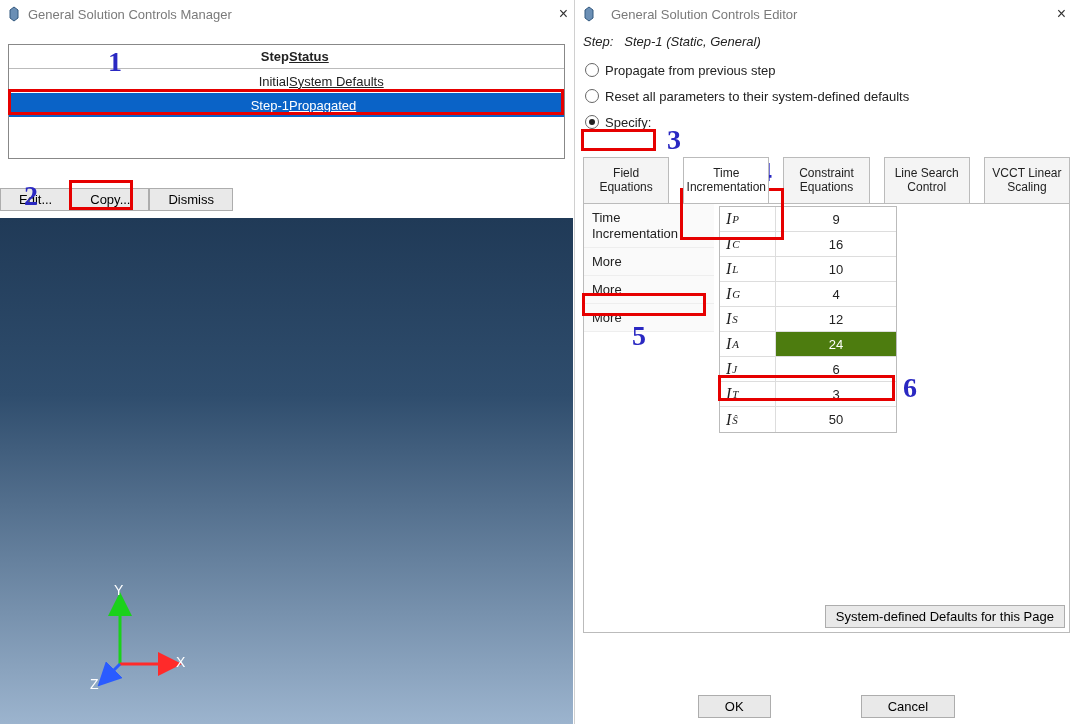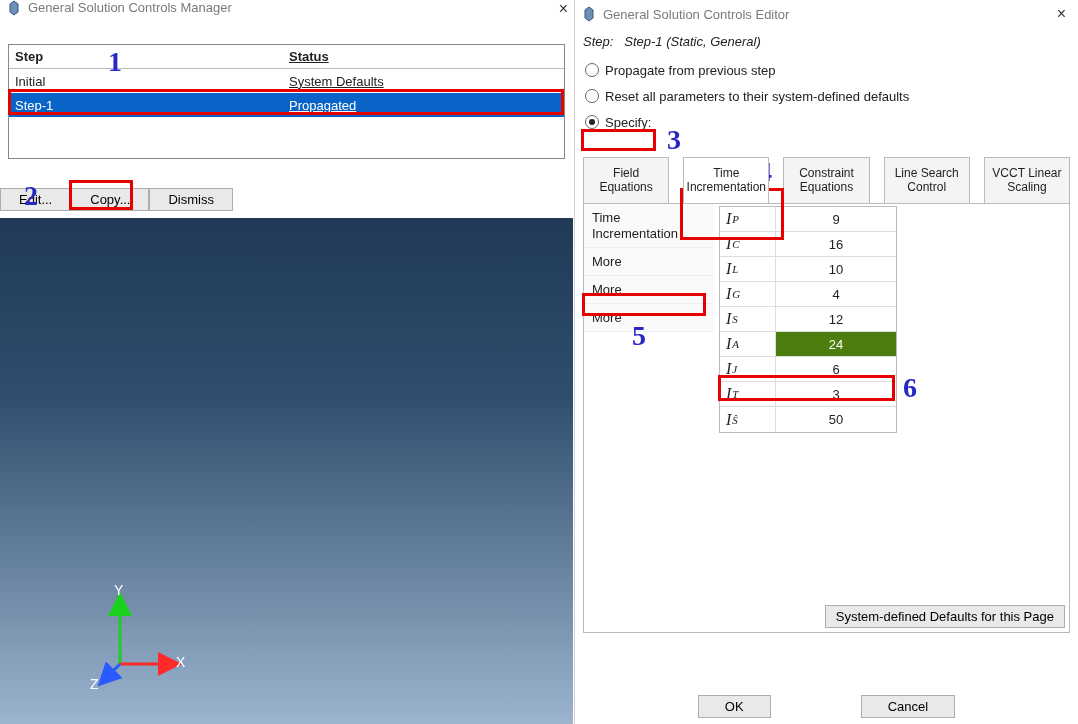--- a/index.html
+++ b/index.html
@@ -2,30 +2,30 @@
 <html><head>
 <meta charset="utf-8">
 <style>
   * { box-sizing: border-box; }
   html,body { margin:0; padding:0; font-family: "Segoe UI", Arial, sans-serif; font-size:13px; color:#222; }
   .stage { position:relative; width:1078px; height:724px; background:#fff; overflow:hidden; }
 
   
   .mgr { position:absolute; left:0; top:0; width:573px; height:724px; background:#fff; }
   .mgr-title { position:absolute; left:0; top:0; width:580px; height:28px;
-               display:flex; padding:0 6px; }
+               display:flex; align-items:center; padding:0 6px; }
   .mgr-title .app-icon { width:16px; height:16px; margin-right:6px; }
   .mgr-title span.title-text { flex:1; color:#7a7a7a; }
   .mgr-title .x { color:#333; font-size:16px; padding:0 6px; cursor:default; }
 
   .mgr-table { position:absolute; left:8px; top:44px; width:557px; height:115px;
                border:1px solid #888; background:#fff; }
   .mgr-table .hdr, .mgr-table .row { display:flex; height:24px; align-items:center; }
   .mgr-table .hdr { border-bottom:1px solid #bbb; font-weight:bold; }
-  .mgr-table .cell-step { width:280px; padding-left:6px; }
+  .mgr-table .cell-step { width:280px; padding-left:6px;text-align:right; }
   .mgr-table .cell-status { flex:1;text-decoration:underline; }
   .mgr-table .row.sel { background:#0a63c7; color:#fff; }
 
   .mgr-btns { position:absolute; left:0; top:184px; width:573px; height:30px;
               display:flex; justify-content:flex-start; align-items:center; }
   .mgr-btns button { background:#e9e9e9; border:1px solid #adadad; padding:3px 18px;
                      font-family:inherit; font-size:13px; }
 
   .viewport { position:absolute; left:0; top:218px; width:573px; height:506px;
               background:linear-gradient(#203a57 0%, #2f4d6d 35%, #9cb4ce 100%); }
@@ -38,21 +38,21 @@
   
   .gizmo { position:absolute; left:90px; bottom:30px; width:110px; height:110px; }
   .gizmo svg { width:110px; height:110px; }
   .axis-label { position:absolute; color:#fff; font-size:14px; font-family:Arial; }
 
   
   .ed { position:absolute; left:574px; top:0; width:504px; height:724px; background:#fff;
         border-left:1px solid #d0d0d0; }
   .ed-title { height:28px; display:flex; align-items:center; padding:0 6px; }
   .ed-title .app-icon { width:16px; height:16px; margin-right:6px; }
-  .ed-title span.title-text { flex:1; color:#7a7a7a; }
+  .ed-title span.title-text { flex:1; color:#7a7a7a;margin-left:8px; }
   .ed-title .x { color:#333; font-size:16px; padding:0 6px; }
 
   .step-line { padding:6px 8px;font-style:italic; }
   .radios { padding:2px 10px; }
   .radios .r { display:flex; align-items:center; height:26px; gap:6px; }
   .radio-dot { width:14px; height:14px; border:1px solid #666; border-radius:50%;
                display:inline-flex; align-items:center; justify-content:center; background:#fff; }
   .radio-dot.sel::after { content:""; width:6px; height:6px; background:#222; border-radius:50%; }
 
   .tabs { display:flex; margin:20px 8px 0 8px;gap:14px; }

